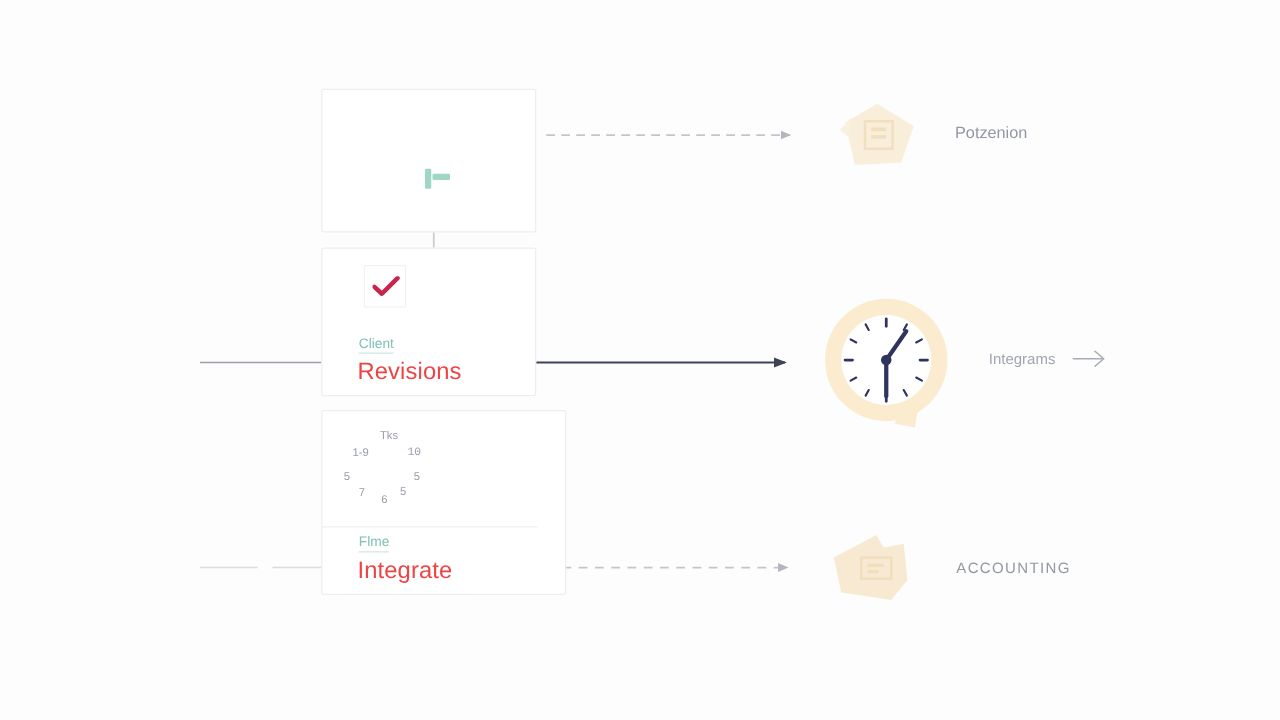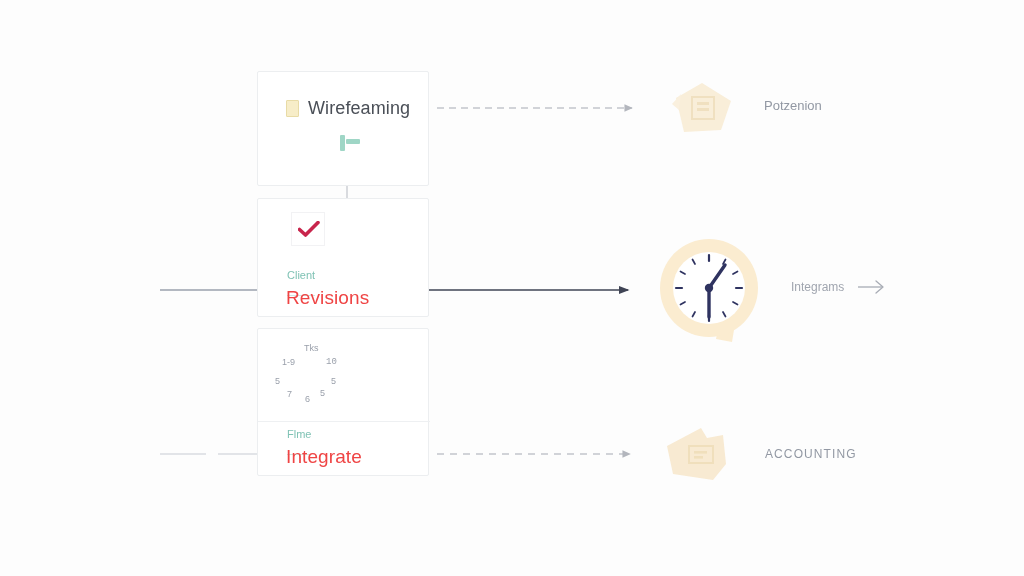--- a/index.html
+++ b/index.html
@@ -49,21 +49,21 @@
   }
   #card-revisions {
     left: 257px;
     top: 198px;
     width: 172px;
     height: 119px;
   }
   #card-potzenion {
     left: 257px;
     top: 328px;
-    width: 172px;
+    width: 196px;
     height: 148px;
   }
 
   
   .card-title-row {
     position: absolute;
     left: 28px;
     top: 26px;
     display: flex;
     align-items: center;
@@ -122,21 +122,21 @@
   .check-box svg {
     position: absolute;
     left: 6px;
     top: 8px;
   }
   .eyebrow {
     position: absolute;
     font-size: 11px;
     color: #7fc2b4;
     border-bottom: 1px solid #cfe8e1;
-    padding-bottom: 14px;
+    padding-bottom: 1px;
     line-height: 1.1;
   }
   .headline {
     position: absolute;
     font-size: 19px;
     color: #ef4444;
     letter-spacing: 0.1px;
     white-space: nowrap;
   }
   #revisions-eyebrow { left: 29px; top: 70px; }
@@ -227,24 +227,20 @@
     <line x1="160" y1="290" x2="257" y2="290" stroke="#9aa0ad" stroke-width="1.3"></line>
 
     <line x1="429" y1="290" x2="628" y2="290" stroke="#3f4454" stroke-width="1.5" marker-end="url(#arrow-dark)"></line>
 
     <line x1="160" y1="454" x2="257" y2="454" stroke="#d9dce1" stroke-width="1.3" stroke-dasharray="46 12"></line>
 
     <line x1="437" y1="454" x2="630" y2="454" stroke="#c2c5cb" stroke-width="1.4" stroke-dasharray="7 6" marker-end="url(#arrow-gray)"></line>
   </svg>
 
   <div class="card" id="card-wireframing">
-    <div class="card-title-row">
-      <div class="doc-chip"></div>
-      <div class="card-title">Wirefeaming</div>
-    </div>
     <div class="mint-glyph">
       <div class="stem"></div>
       <div class="flag"></div>
     </div>
   </div>
 
   <div class="card" id="card-revisions">
     <div class="check-box">
       <svg width="22" height="18" viewBox="0 0 22 18">
         <path d="M1.5,8.5 L7.5,14 L20,1.5" fill="none" stroke="#c8254c" stroke-width="3.6" stroke-linecap="round" stroke-linejoin="round"></path>

